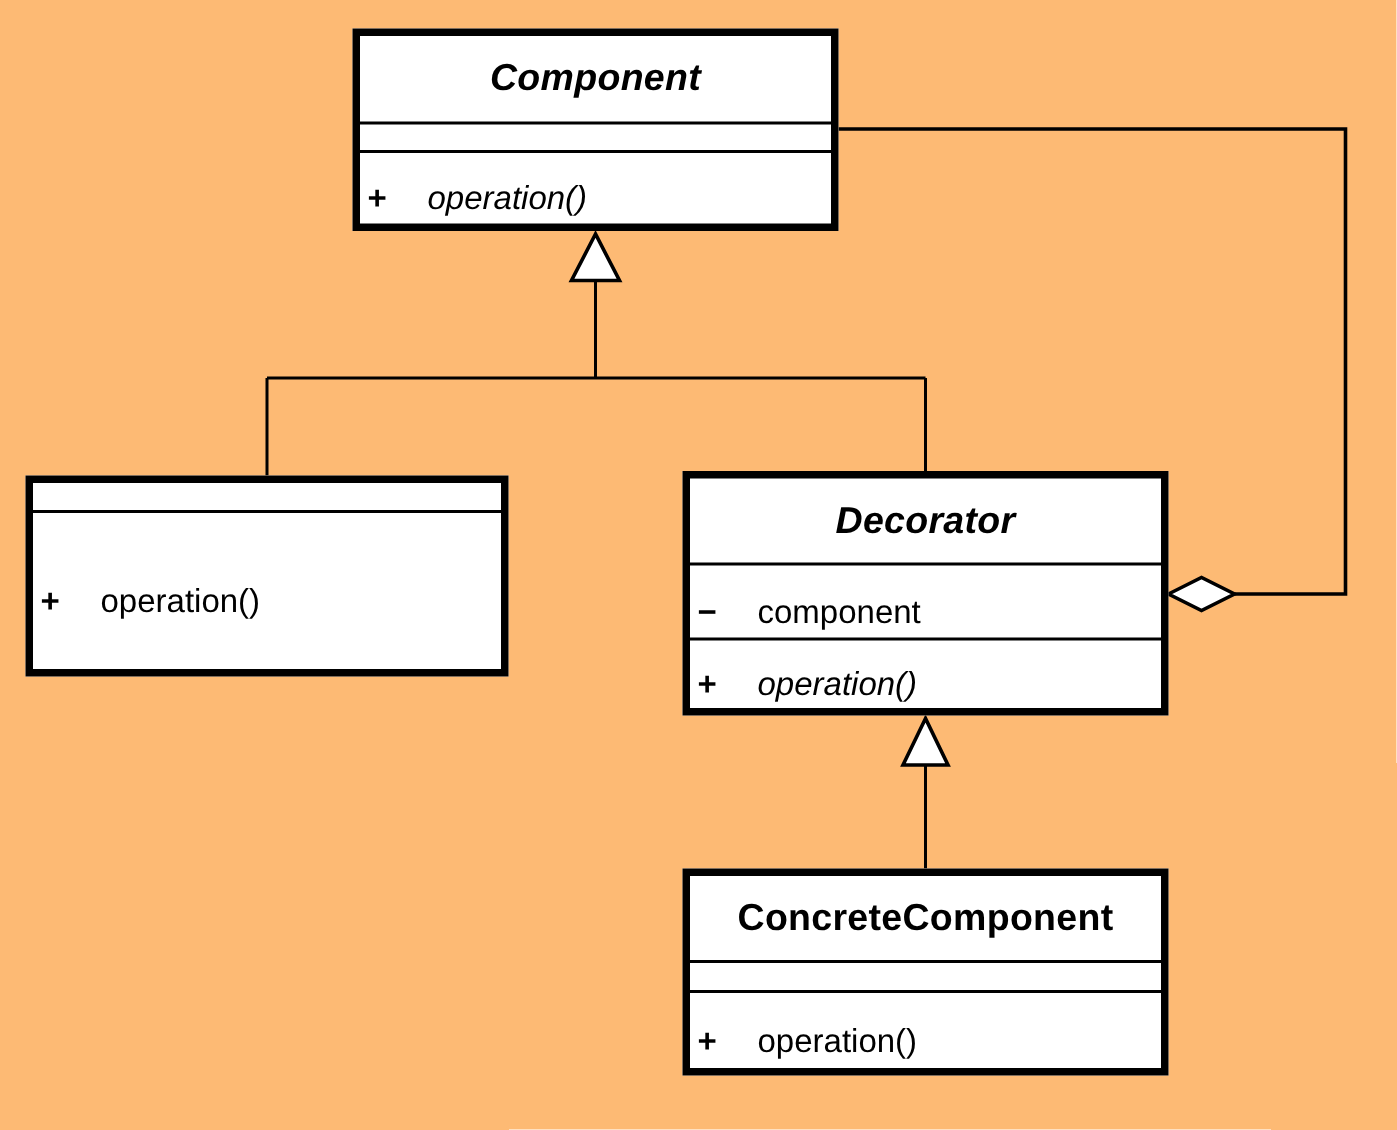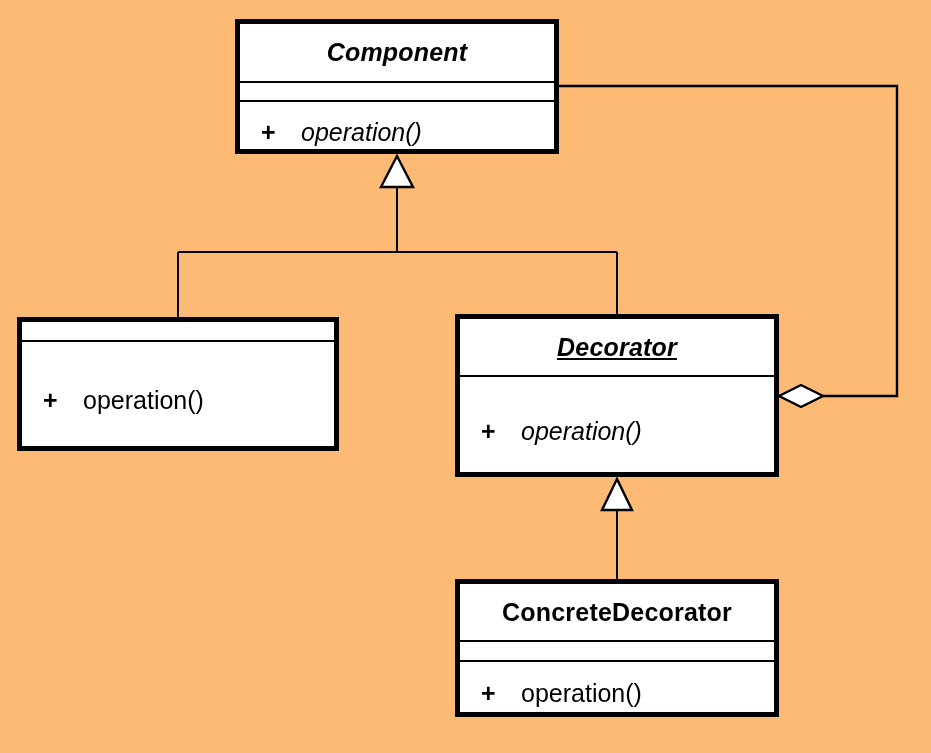--- a/index.html
+++ b/index.html
@@ -54,22 +54,22 @@
     flex-direction: column;
     justify-content: center;
   }
   .methods-compartment {
     flex: 1;
     display: flex;
     flex-direction: column;
     justify-content: center;
   }
   .member {
-    padding-left: 21px;
-    font-size: 25px;
+    padding-left: 5px;
+    font-size: 22px;
     line-height: 1;
     white-space: nowrap;
     margin-top: 13px;
   }
   .member .vis {
     display: inline-block;
     width: 40px;
     font-weight: bold;
     font-style: normal;
   }
@@ -83,21 +83,21 @@
   
   #cls-component        { left: 235px; top: 19px;  width: 324px; height: 135px; }
   #cls-component .title-compartment   { height: 59px; }
   #cls-component .attrs-compartment   { height: 19px; }
 
   #cls-concrete-component { left: 17px; top: 317px; width: 322px; height: 134px; }
   #cls-concrete-component .title-compartment { height: 55px; }
   #cls-concrete-component .attrs-compartment { height: 20px; }
 
   #cls-decorator        { left: 455px; top: 314px; width: 324px; height: 163px; }
-  #cls-decorator .title-compartment   { height: 58px; text-decoration: underline; }
+  #cls-decorator .title-compartment   { height: 58px; }
   #cls-decorator .attrs-compartment   { height: 50px; }
 
   #cls-concrete-decorator { left: 455px; top: 579px; width: 324px; height: 138px; }
   #cls-concrete-decorator .title-compartment { height: 58px; }
   #cls-concrete-decorator .attrs-compartment { height: 20px; }
 </style>
 </head>
 <body>
 
 <div class="canvas">
@@ -132,30 +132,35 @@
       <div class="member">
         <span class="vis">+</span><span class="sig">operation()</span>
       </div>
     </div>
   </div>
 
   <div class="uml-class abstract" id="cls-decorator">
     <div class="compartment title-compartment">
       <span class="cls-name">Decorator</span>
     </div>
+    <div class="compartment attrs-compartment">
+      <div class="member">
+        <span class="vis">−</span><span class="sig">component</span>
+      </div>
+    </div>
     <div class="compartment methods-compartment">
       <div class="member">
         <span class="vis">+</span><span class="sig italic">operation()</span>
       </div>
     </div>
   </div>
 
   <div class="uml-class" id="cls-concrete-decorator">
     <div class="compartment title-compartment">
-      <span class="cls-name">ConcreteDecorator</span>
+      <span class="cls-name">ConcreteComponent</span>
     </div>
     <div class="compartment attrs-compartment"></div>
     <div class="compartment methods-compartment">
       <div class="member">
         <span class="vis">+</span><span class="sig">operation()</span>
       </div>
     </div>
   </div>
 
 </div>

